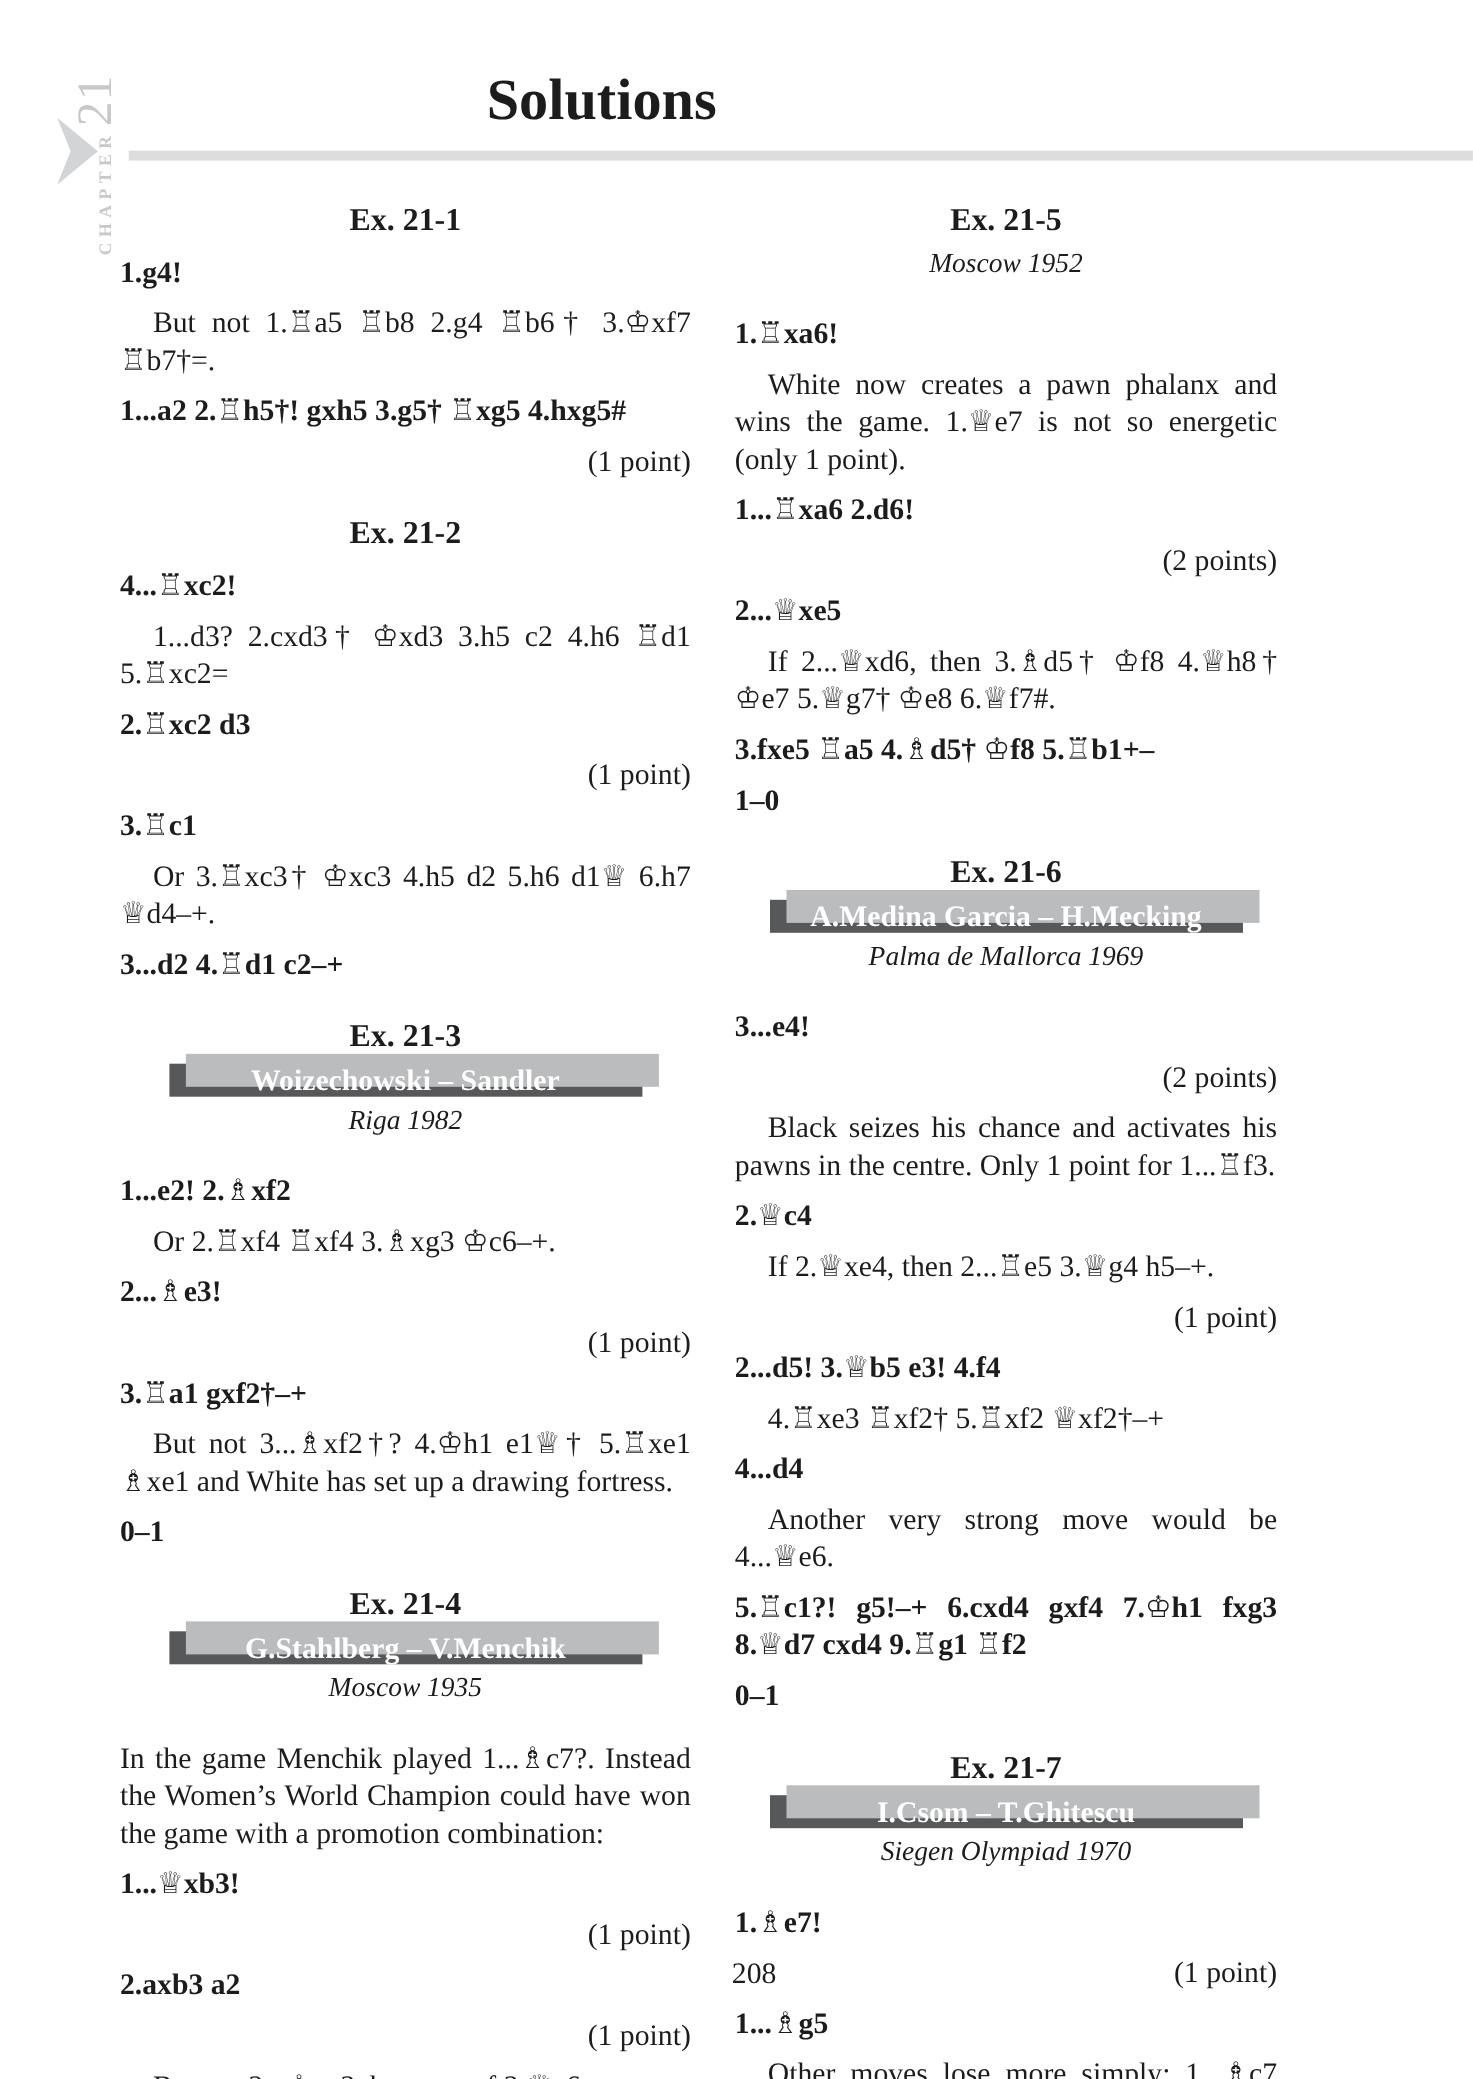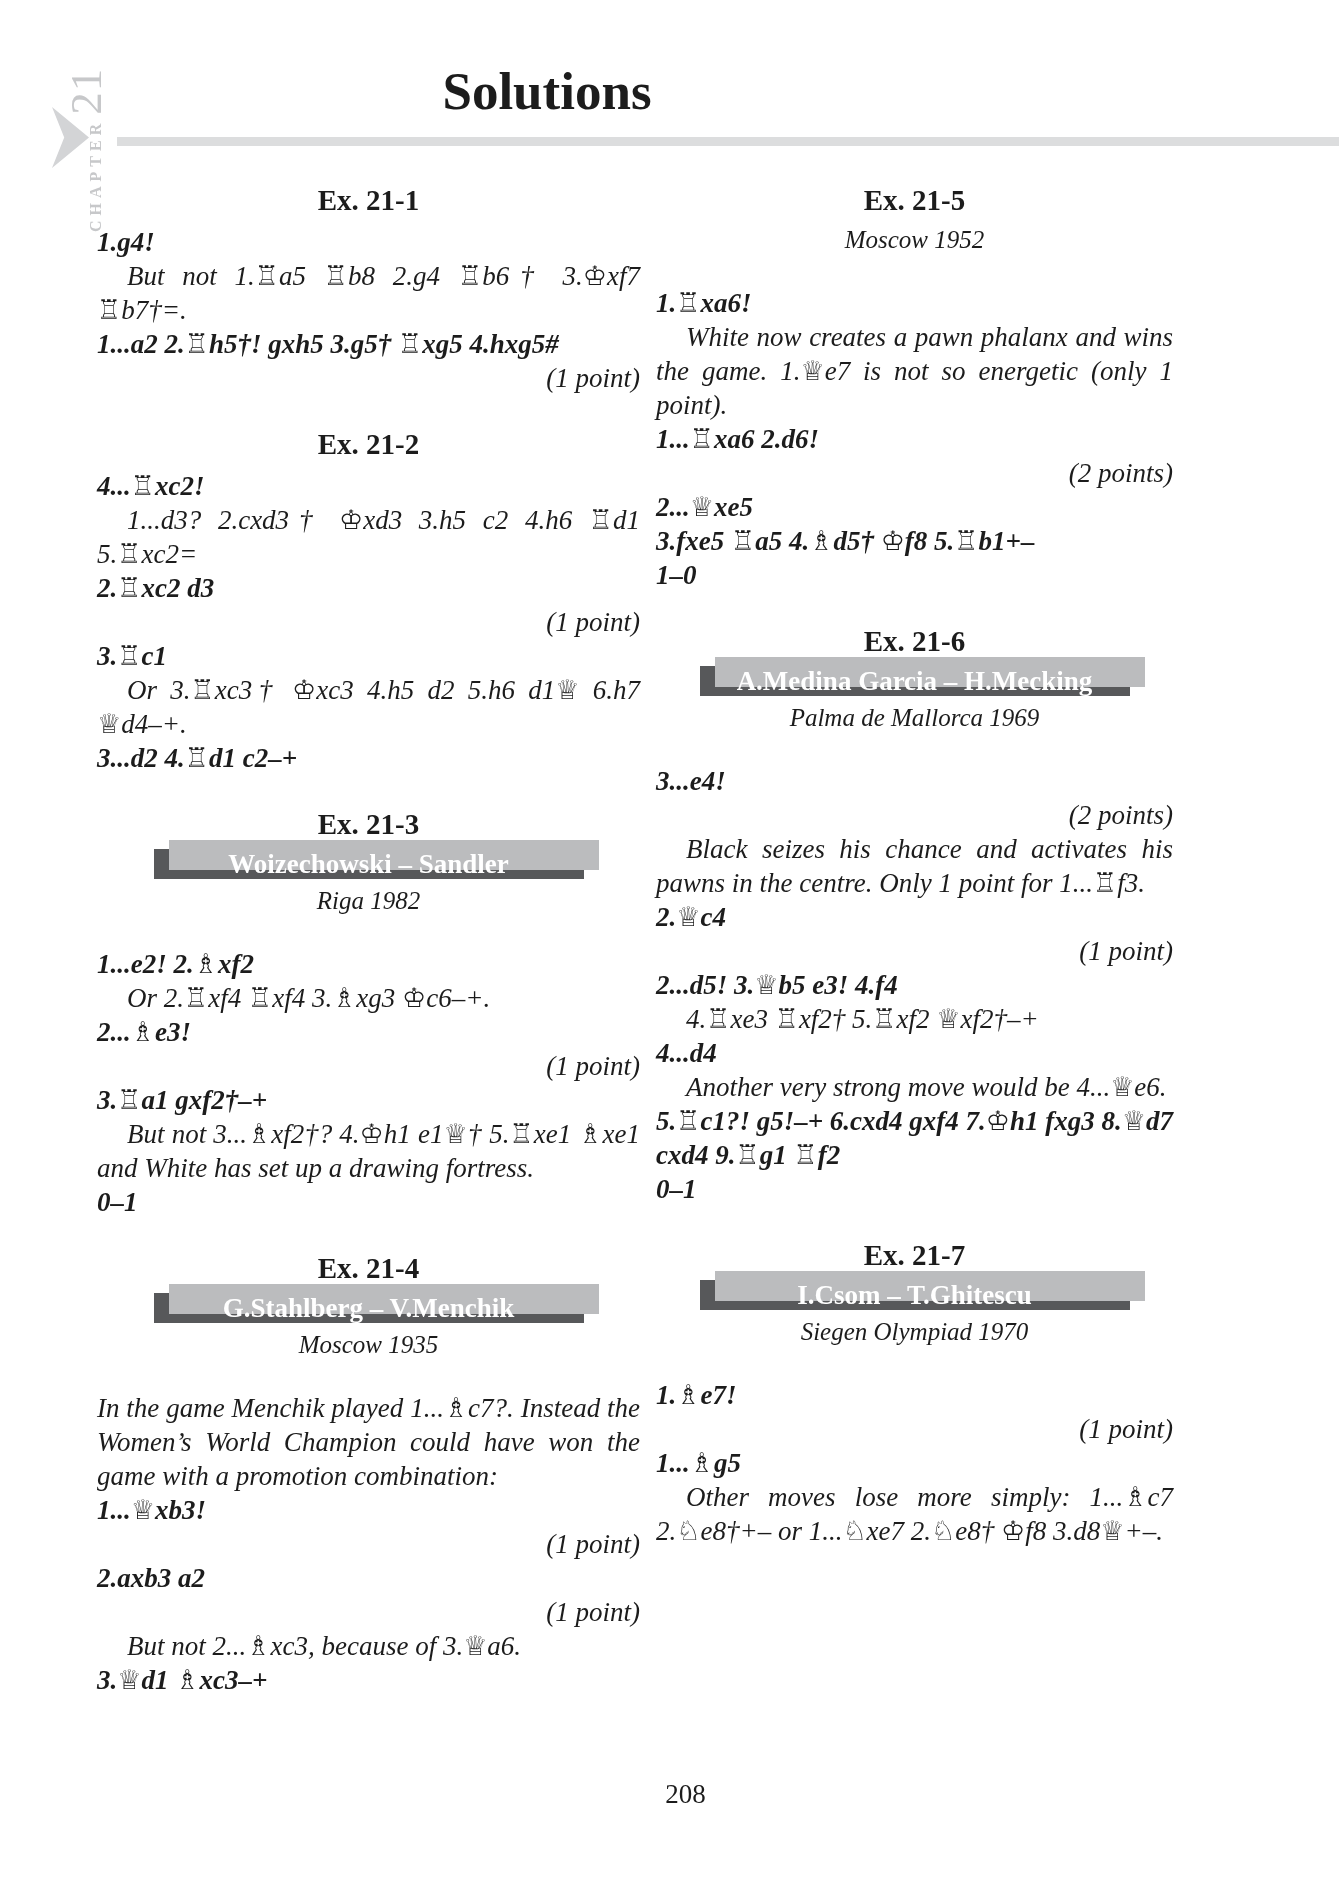--- a/index.html
+++ b/index.html
@@ -45,21 +45,21 @@
     background:var(--bar,#57585a); color:#ffffff; z-index:0;
     text-align:center; font-weight:bold; font-size:27px;
     height:30px; line-height:30px;
   }
   .game-bar::before {
     content:""; position:absolute; left:15px; top:-9px;
     width:100%; height:100%;
     background:var(--barShadow,#bbbcbe); z-index:-1;
   }
   .game-venue { text-align:center; font-size:25px; line-height:30px; margin:7px 0 31px 0;font-style:italic; }
-  .ln { margin:0; font-size:27px; line-height:34px;font-style:italic; }
+  .ln { margin:12px; font-size:27px; line-height:34px; }
   .move, .result { font-weight:bold; text-align:justify; text-justify:inter-word; }
   .variation { text-align:justify; text-justify:inter-word; text-indent:30px; }
   .text { text-align:justify; text-justify:inter-word; }
   .points { text-align:right; }
   .page-number {
     position:absolute; left:16px; top:1779px; width:100%;
     text-align:center; font-size:27px;
   }
 </style>
 </head>
@@ -119,31 +119,33 @@
     </div>
   <div class="col-right" id="col-right">
       <section class="exercise">
         <h2 class="ex-heading">Ex. 21-5</h2>
         <div class="game-venue">Moscow 1952</div>
         <p class="ln move">1.♖xa6!</p>
         <p class="ln variation">White now creates a pawn phalanx and wins the game. 1.♕e7 is not so energetic (only 1 point).</p>
         <p class="ln move">1...♖xa6 2.d6!</p>
         <p class="ln points">(2 points)</p>
         <p class="ln move">2...♕xe5</p>
+        <p class="ln variation">If 2...♕xd6, then 3.♗d5† ♔f8 4.♕h8† ♔e7 5.♕g7† ♔e8 6.♕f7#.</p>
         <p class="ln move">3.fxe5 ♖a5 4.♗d5† ♔f8 5.♖b1+–</p>
         <p class="ln result">1–0</p>
       </section>
       <section class="exercise">
         <h2 class="ex-heading">Ex. 21-6</h2>
         <div class="game-bar"><span class="game-players">A.Medina Garcia – H.Mecking</span></div>
         <div class="game-venue">Palma de Mallorca 1969</div>
         <p class="ln move">3...e4!</p>
         <p class="ln points">(2 points)</p>
         <p class="ln variation">Black seizes his chance and activates his pawns in the centre. Only 1 point for 1...♖f3.</p>
         <p class="ln move">2.♕c4</p>
+        <p class="ln variation">If 2.♕xe4, then 2...♖e5 3.♕g4 h5–+.</p>
         <p class="ln points">(1 point)</p>
         <p class="ln move">2...d5! 3.♕b5 e3! 4.f4</p>
         <p class="ln variation">4.♖xe3 ♖xf2† 5.♖xf2 ♕xf2†–+</p>
         <p class="ln move">4...d4</p>
         <p class="ln variation">Another very strong move would be 4...♕e6.</p>
         <p class="ln move">5.♖c1?! g5!–+ 6.cxd4 gxf4 7.♔h1 fxg3 8.♕d7 cxd4 9.♖g1 ♖f2</p>
         <p class="ln result">0–1</p>
       </section>
       <section class="exercise">
         <h2 class="ex-heading">Ex. 21-7</h2>

